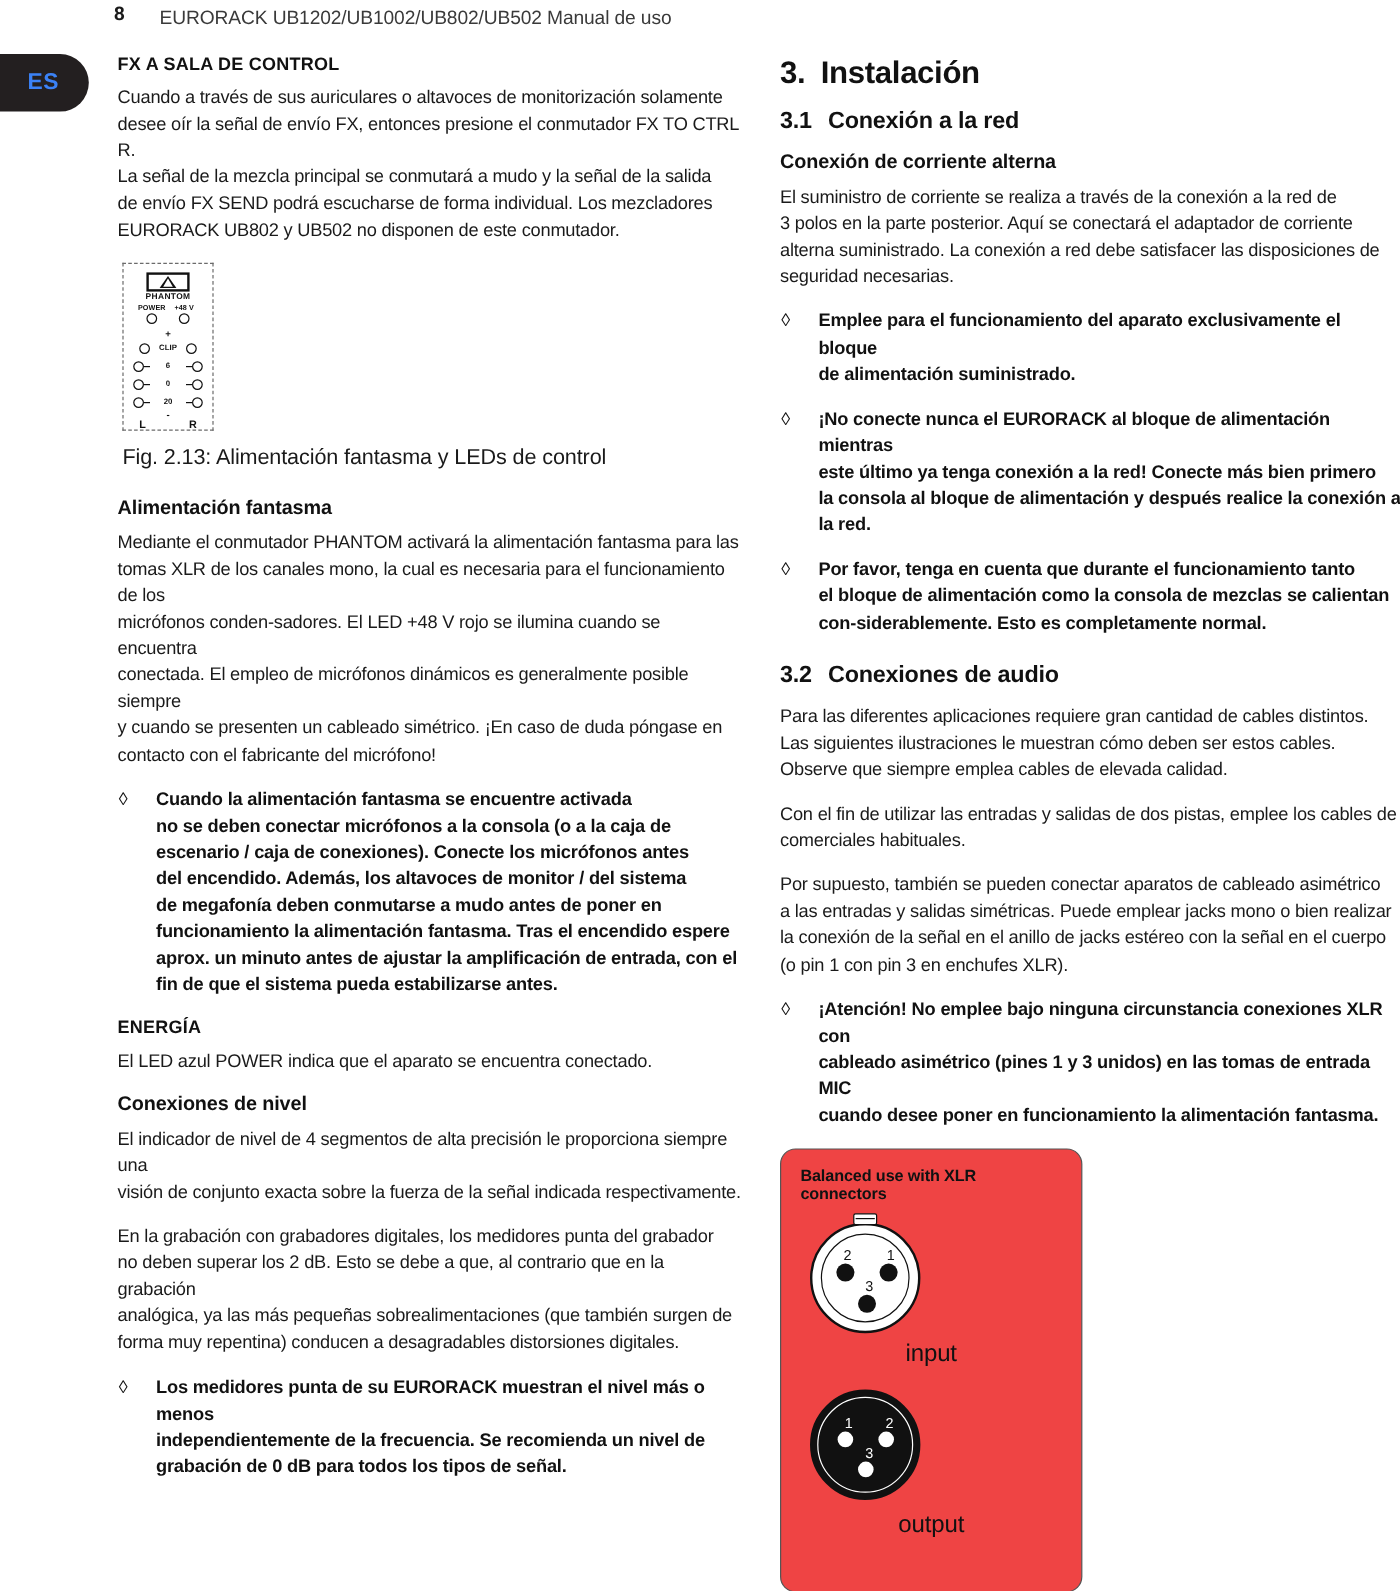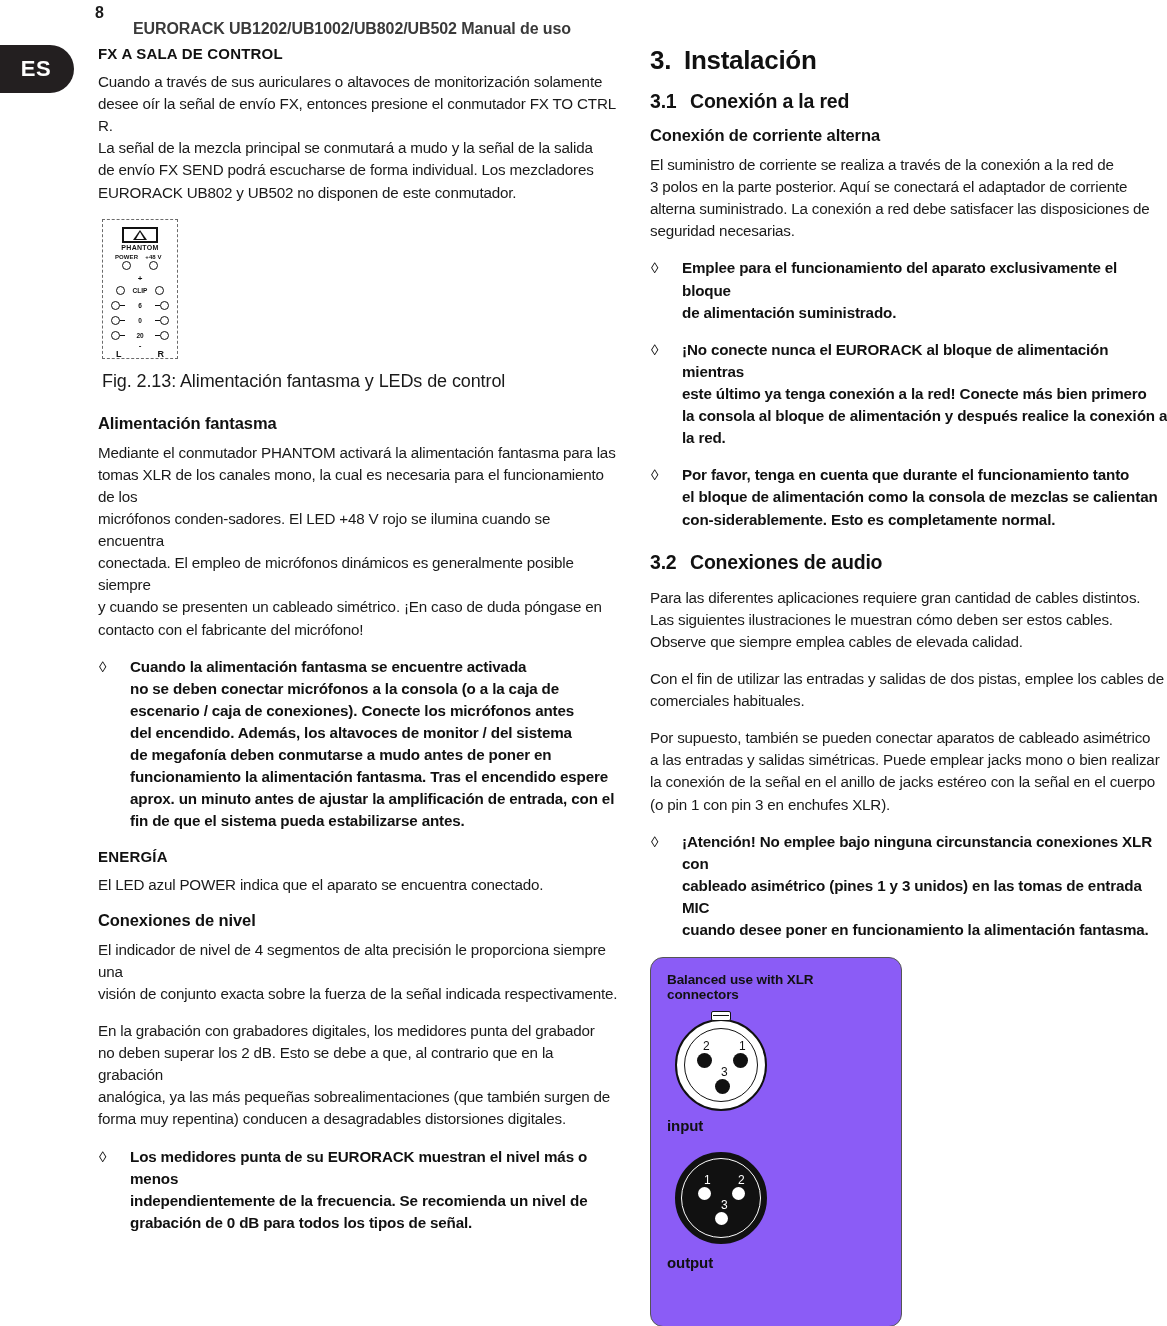--- a/index.html
+++ b/index.html
@@ -12,35 +12,35 @@
   }
   .page { position: relative; width: 1167px; height: 1326px; }
 
   
   .header { position: absolute; left: 0; top: 0; width: 1167px; height: 30px; }
   .page-num {
     position: absolute; left: 95px; top: 4px;
     font-size: 16px; font-weight: bold; letter-spacing: 0;
   }
   .header-title {
-    position: absolute; left: 133px; top: 20px;
-    font-size: 16px; font-weight: bold; color: #3a3a3a;
+    position: absolute; left: 133px; top: 7px;
+    font-size: 16px; font-weight: normal; color: #3a3a3a;
     letter-spacing: -0.1px;
   }
 
   
   .lang-tab {
     position: absolute; left: -8px; top: 45px;
     width: 82px; height: 48px;
     background: #231f20;
     border-radius: 0 26px 26px 0;
     display: flex; align-items: center; justify-content: center;
   }
   .lang-tab span {
-    color: #ffffff; font-size: 22px; font-weight: bold;
+    color: #3b82f6; font-size: 19px; font-weight: bold;
     letter-spacing: 0.5px; padding-left: 6px;
   }
 
   
   .col { position: absolute; top: 45px; width: 522px; }
   .col-left  { left: 98px; }
   .col-right { left: 650px; width: 520px; }
 
   
   h2.sec-head {
@@ -155,21 +155,21 @@
     font-size: 18px; letter-spacing: -0.1px;
     margin-top: 12px; color: #1a1a1a;
   }
 
   
   .xlr-box {
     margin-top: 16px;
     width: 252px; height: 370px;
     border: 1.3px solid #555;
     border-radius: 13px;
-    background: #8b5cf6;
+    background: #ef4444;
     padding: 14px 16px 10px 16px;
     position: relative;
   }
   .xlr-title {
     font-size: 13.5px; font-weight: bold; color: #111;
     letter-spacing: -0.1px; margin-bottom: 7px;
   }
   .conn-wrap { position: relative; width: 106px; height: 104px; margin-left: 4px; }
 
   
@@ -220,22 +220,22 @@
     background: #111;
   }
   .conn-inner-m {
     position: absolute; left: 10px; top: 12px;
     width: 80px; height: 80px;
     border: 1.6px solid #fff; border-radius: 50%;
     background: #111;
   }
 
   .io-label {
-    font-size: 15px; font-weight: bold; color: #111;
-    margin-top: 4px; letter-spacing: -0.1px;
+    font-size: 20px; font-weight: normal; color: #111;
+    margin-top: 4px; letter-spacing: -0.1px; text-align: center;
   }
   .pin-legend {
     font-size: 12.5px; line-height: 1.38; color: #1a1a1a;
     margin-top: 7px; white-space: pre-line; letter-spacing: -0.1px;
   }
 </style>
 </head>
 <body>
 
 <div class="page">

